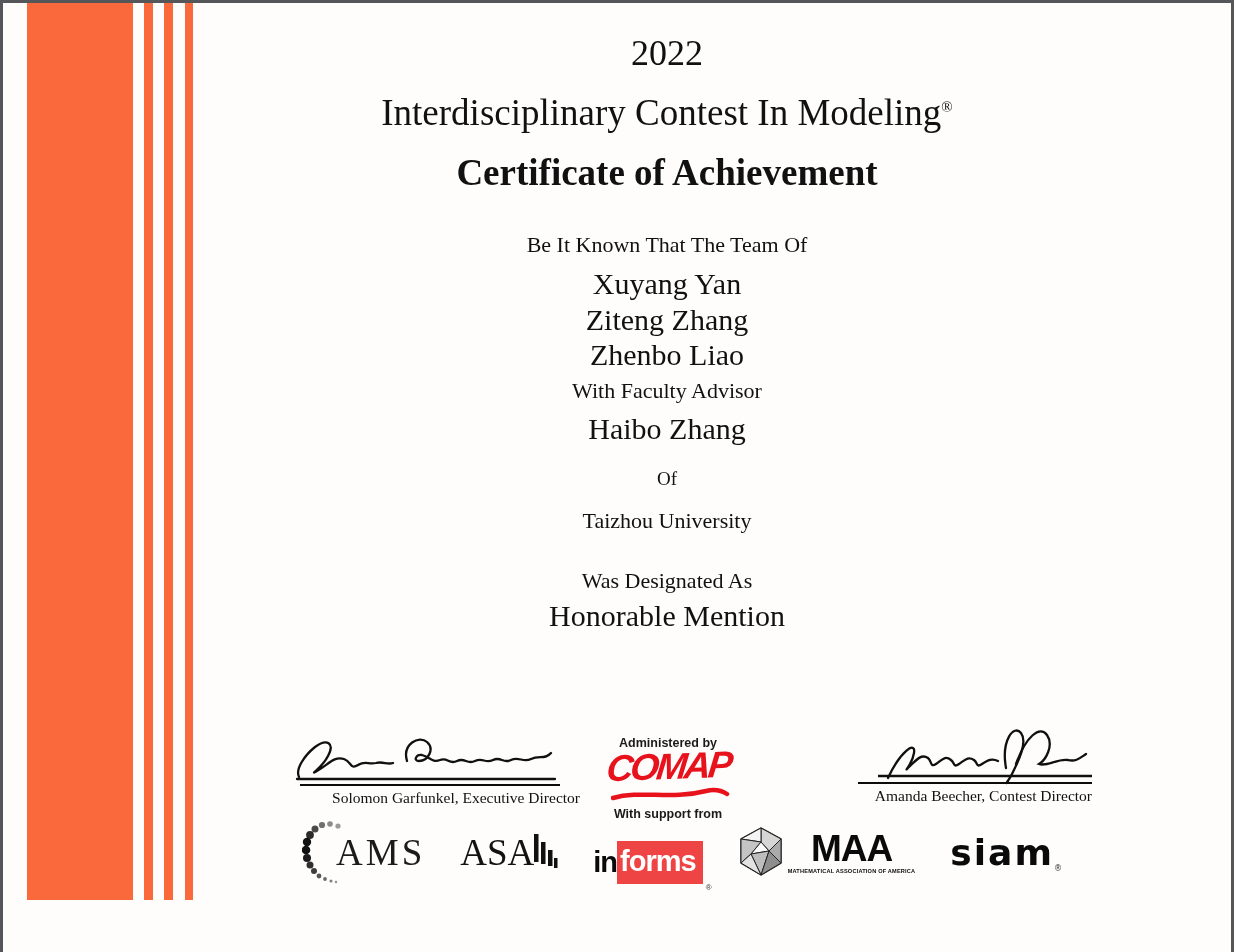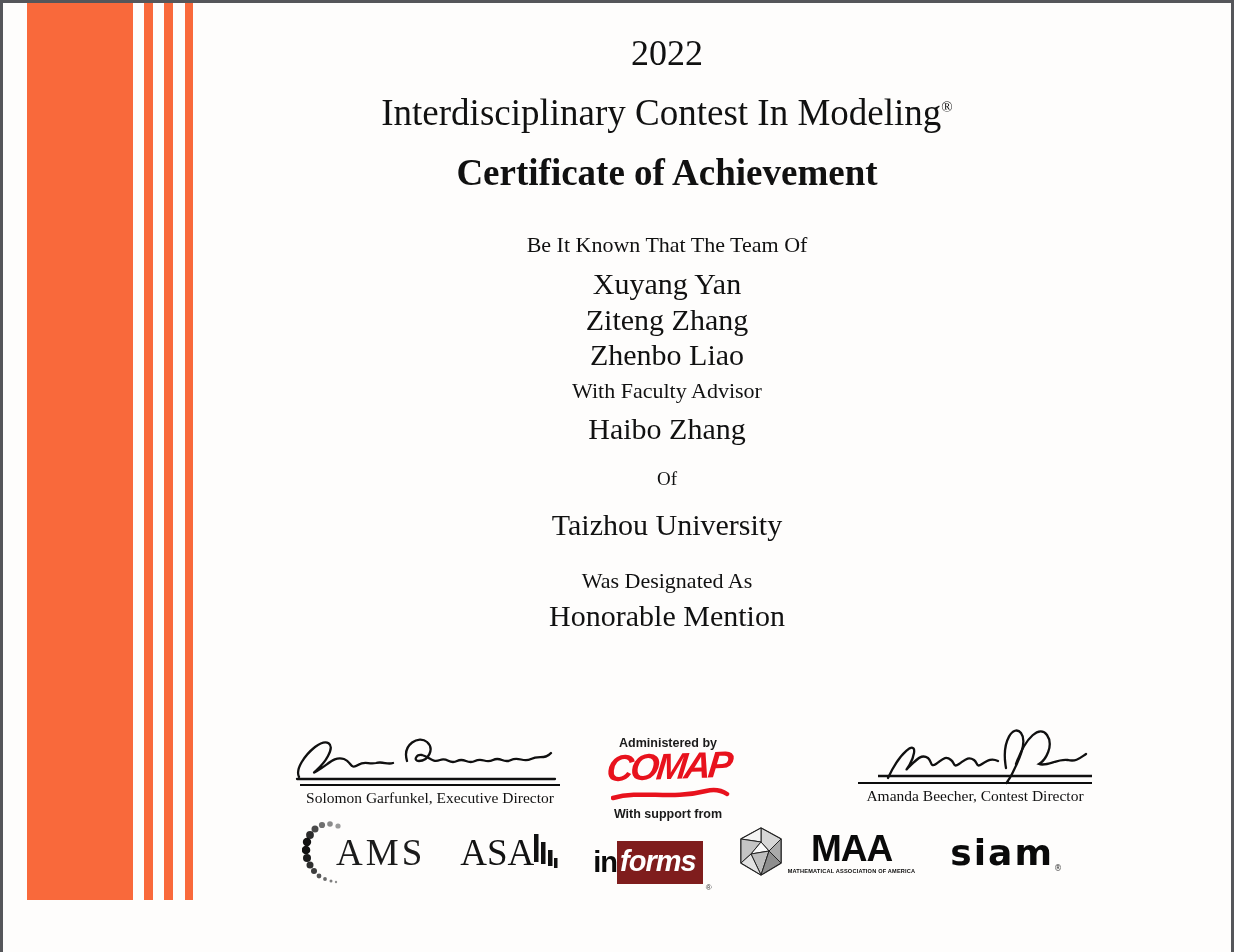--- a/index.html
+++ b/index.html
@@ -25,28 +25,28 @@
   .title1{top:91px;font-size:37px;}
   .title1 sup{font-size:15px;vertical-align:super;}
   .title2{top:151px;font-size:37px;font-weight:bold;}
   .intro{top:232px;font-size:22px;}
   .member1{top:267px;font-size:30px;}
   .member2{top:303px;font-size:30px;}
   .member3{top:338px;font-size:30px;}
   .advlabel{top:378px;font-size:22px;}
   .advname{top:412px;font-size:30px;text-align:center;}
   .oflabel{top:468px;font-size:19px;}
-  .institution{top:508px;font-size:30px;}
+  .institution{top:508px;font-size:22px;}
   .deslabel{top:568px;font-size:22px;}
   .designation{top:599px;font-size:30px;}
 
   .sig-line{position:absolute;height:2px;background:#0c0c0c;}
   .sig-line.left{left:300px;top:784px;width:260px;}
   .sig-line.right{left:858px;top:782px;width:234px;}
-  .sig-name{position:absolute;font-size:15.5px;text-align:center;white-space:nowrap;}
+  .sig-name{position:absolute;font-size:15.5px;text-align:right;white-space:nowrap;}
   .sig-name.left{left:280px;top:789px;width:300px;}
   .sig-name.right{left:858px;top:787px;width:234px;}
   .sig-svg{position:absolute;}
   .sig-svg.left{left:293px;top:727px;}
   .sig-svg.right{left:878px;top:720px;}
   .sig-svg path{fill:none;stroke:#101010;stroke-width:2.3;stroke-linecap:round;}
 
   .admin-label,.support-label{
     position:absolute;left:568px;width:200px;text-align:center;
     font-family:"Liberation Sans",sans-serif;font-weight:bold;font-size:12.5px;color:#1a1a1a;
@@ -65,21 +65,21 @@
 
   .sponsors{
     position:absolute;left:408px;top:822px;width:540px;height:60px;
     display:flex;align-items:center;justify-content:center;gap:35px;
   }
   .sponsor{display:flex;align-items:center;white-space:nowrap;}
   .ams-text{font-family:"Liberation Serif",serif;font-size:37px;letter-spacing:3px;color:#1b1b1b;margin-left:-6px;}
   .asa-text{font-family:"Liberation Serif",serif;font-size:37px;letter-spacing:0px;color:#121212;}
   .informs{font-family:"Liberation Sans",sans-serif;font-weight:bold;font-size:29px;letter-spacing:-1px;position:relative;margin-top:20px;}
   .informs .in{color:#0a0a0a;}
-  .informs .box{background:#7f1d1d;color:#fff;padding:4px 7px 6px 3px;font-style:italic;}
+  .informs .box{background:#ef4444;color:#fff;padding:4px 7px 6px 3px;}
   .informs .reg{position:absolute;right:-8px;bottom:-8px;font-size:8px;font-weight:normal;color:#333;}
   .maa{display:flex;align-items:center;gap:4px;}
   .maa-textwrap{display:flex;flex-direction:column;align-items:center;line-height:1;text-align:center;}
   .maa-text{font-family:"Liberation Sans",sans-serif;font-weight:bold;font-size:37px;letter-spacing:-1px;color:#0a0a0a;}
   .maa-sub{font-family:"Liberation Sans",sans-serif;font-weight:bold;font-size:5.6px;letter-spacing:.2px;color:#0a0a0a;margin-top:2px;}
   .siam{font-family:"DejaVu Sans",sans-serif;font-weight:bold;font-size:36px;letter-spacing:2px;color:#0a0a0a;position:relative;}
   .siam .reg{position:absolute;right:-10px;bottom:0px;font-size:8px;font-weight:normal;color:#333;}
 </style>
 </head>
 <body>

